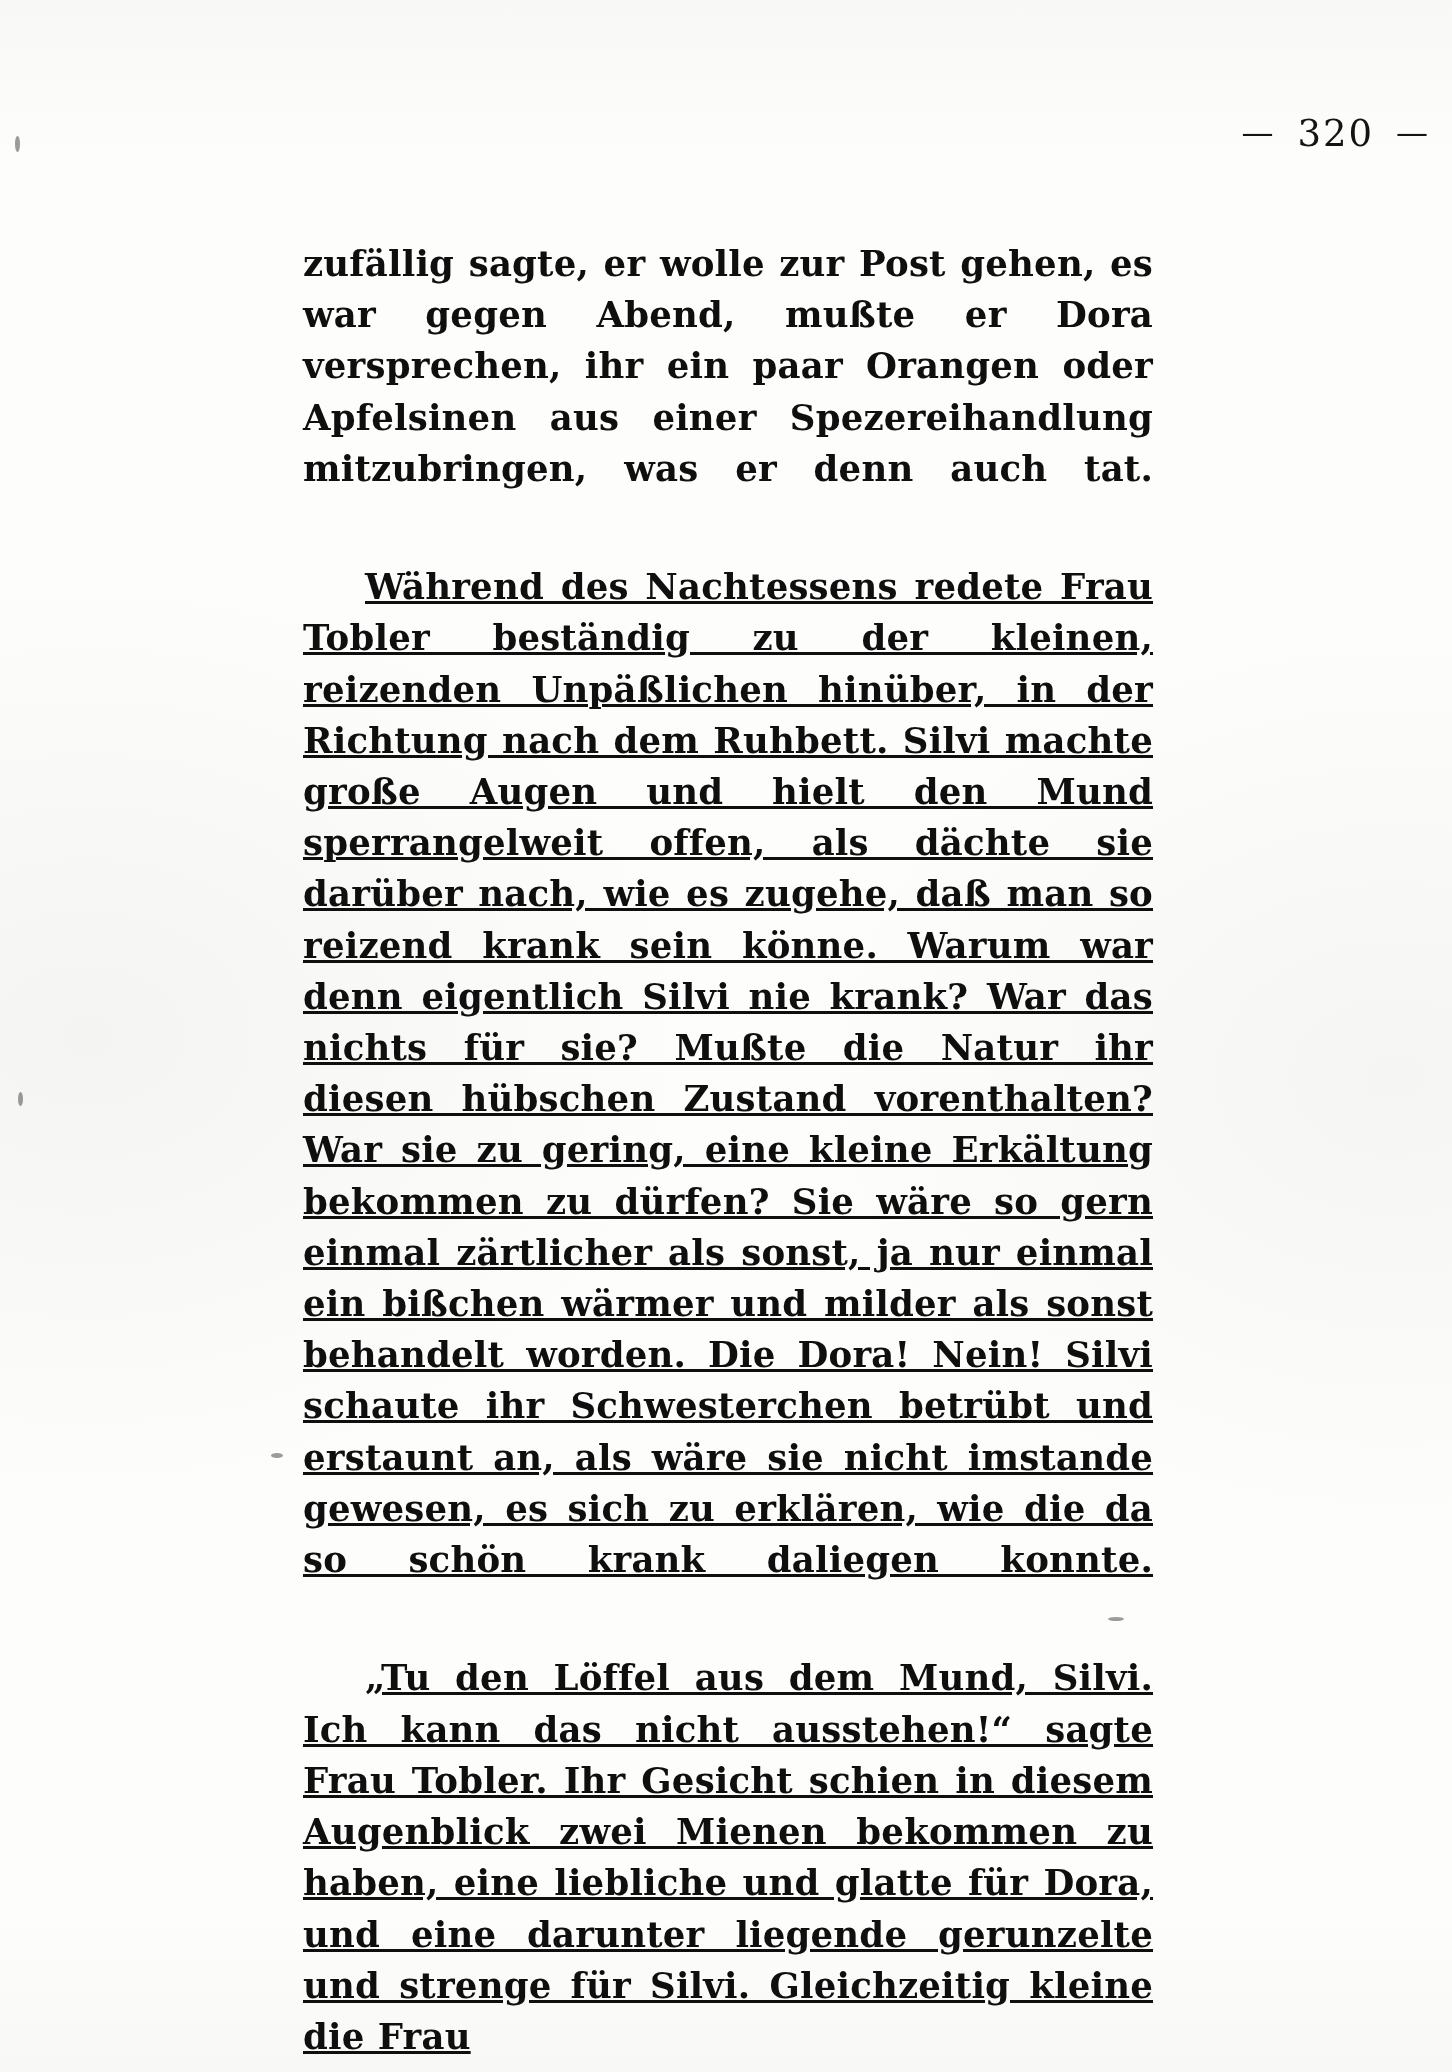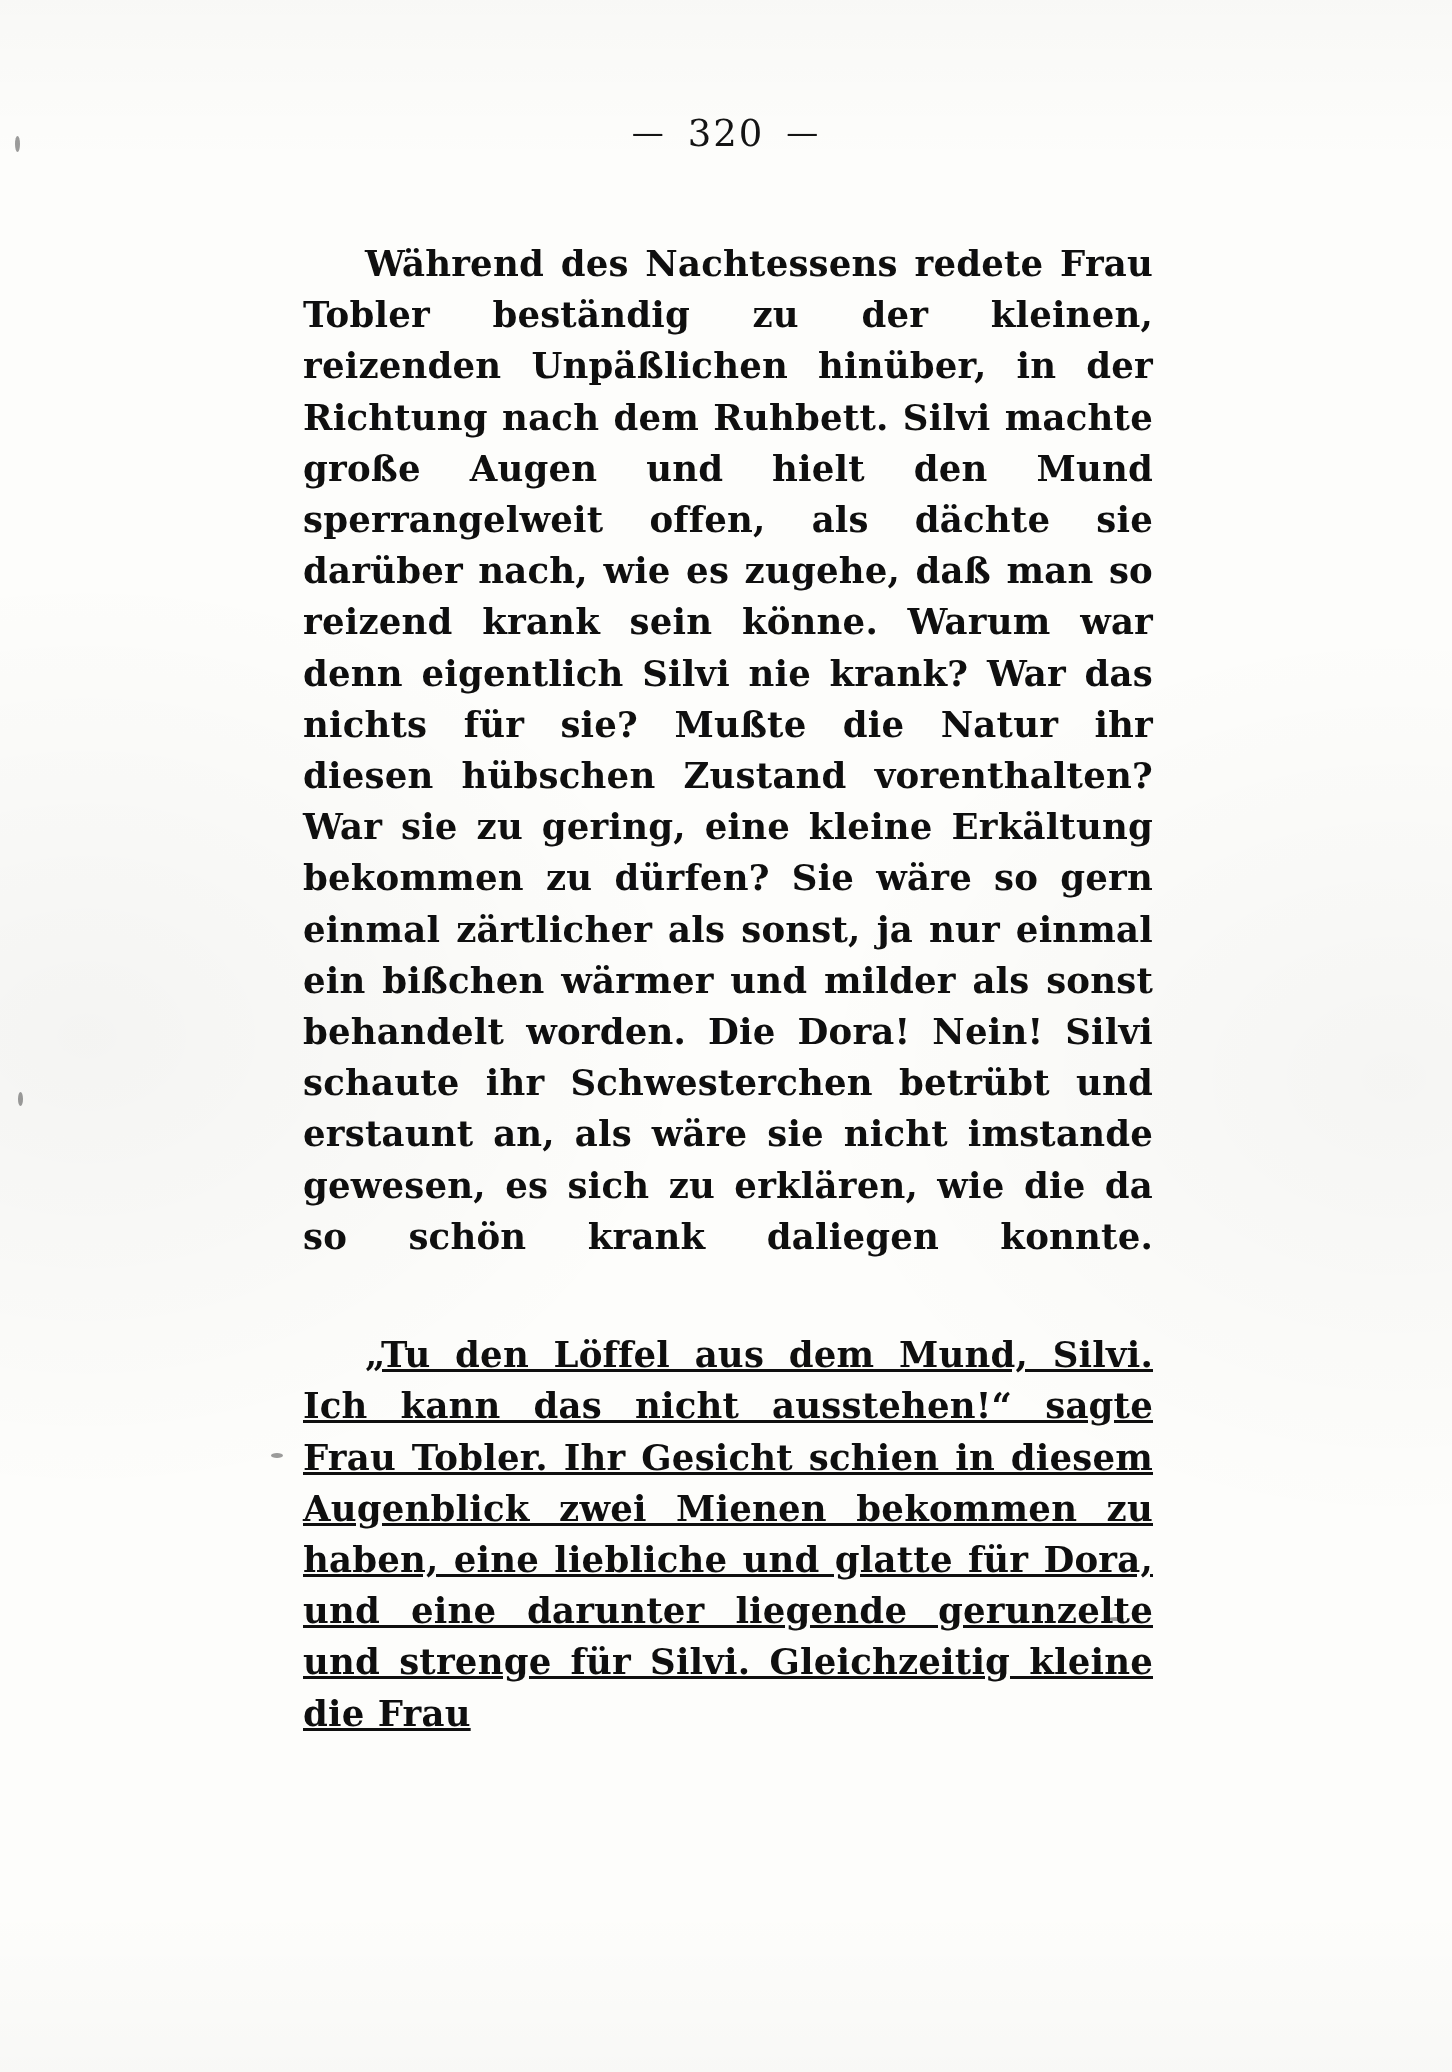--- a/index.html
+++ b/index.html
@@ -33,21 +33,21 @@
       radial-gradient(ellipse at 96% 52%, rgba(0,0,0,0.03) 0%, rgba(0,0,0,0) 30%),
       linear-gradient(to bottom, rgba(0,0,0,0.02) 0%, rgba(0,0,0,0) 8%, rgba(0,0,0,0) 92%, rgba(0,0,0,0.02) 100%);
     pointer-events: none;
   }
 
   .header {
     position: absolute;
     top: 112px;
     left: 0;
     width: 1452px;
-    text-align: center;
+    text-align: right;
     font-size: 36px;
     letter-spacing: 2px;
     color: #141414;
   }
   .header .dash {
     display: inline-block;
     padding: 0 22px;
     font-size: 32px;
     vertical-align: 3px;
   }
@@ -112,16 +112,17 @@
     <span style="left:18px;  top:1092px; width:5px;  height:14px;"></span>
     <span style="left:271px; top:1453px; width:12px; height:5px;"></span>
     <span style="left:1108px;top:1617px; width:16px; height:4px;"></span>
   </div>
 
   <div class="header">
     <span class="dash">—</span><span class="pageno">320</span><span class="dash">—</span>
   </div>
 
   <div class="textblock">
+    <p class="para">zufällig sagte, er wolle zur Post gehen, es war gegen Abend, mußte er Dora versprechen, ihr ein paar Orangen oder Apfelsinen aus einer Spezereihandlung mitzubringen, was er denn auch tat.</p>
     <p class="para indent">Während des Nachtessens redete Frau Tobler beständig zu der kleinen, reizenden Unpäßlichen hinüber, in der Richtung nach dem Ruhbett. Silvi machte große Augen und hielt den Mund sperrangelweit offen, als dächte sie darüber nach, wie es zugehe, daß man so reizend krank sein könne. Warum war denn eigentlich Silvi nie krank? War das nichts für sie? Mußte die Natur ihr diesen hübschen Zustand vorenthalten? War sie zu gering, eine kleine Erkältung bekommen zu dürfen? Sie wäre so gern einmal zärtlicher als sonst, ja nur einmal ein bißchen wärmer und milder als sonst behandelt worden. Die Dora! Nein! Silvi schaute ihr Schwesterchen betrübt und erstaunt an, als wäre sie nicht imstande gewesen, es sich zu erklären, wie die da so schön krank daliegen konnte.</p>
     <p class="para indent lastflush">„Tu den Löffel aus dem Mund, Silvi. Ich kann das nicht ausstehen!“ sagte Frau Tobler. Ihr Gesicht schien in diesem Augenblick zwei Mienen bekommen zu haben, eine liebliche und glatte für Dora, und eine darunter liegende gerunzelte und strenge für Silvi. Gleichzeitig kleine die Frau</p>
   </div>
 </div>
 
 </body></html>

